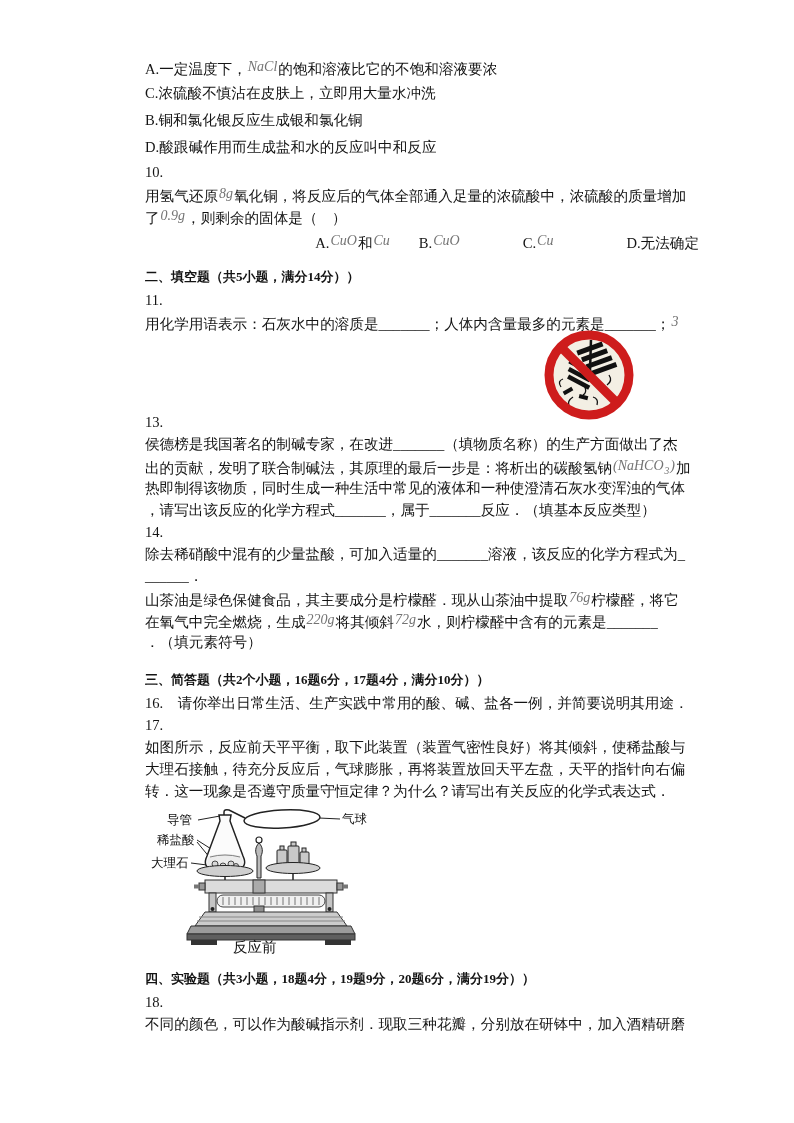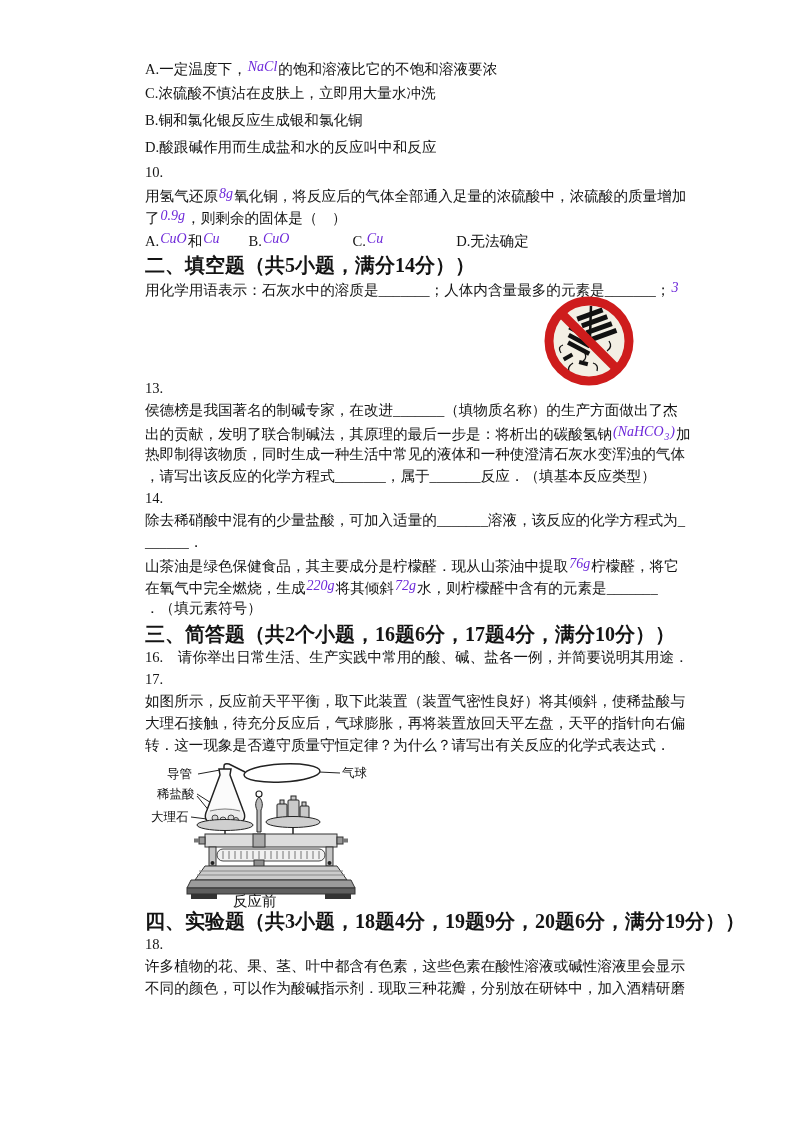--- a/index.html
+++ b/index.html
@@ -13,33 +13,33 @@
     color:#141414;
     overflow:hidden;
   }
   .line{
     height:22px;line-height:22px;
     font-size:14.6px;
     white-space:nowrap;
   }
   .opt{height:27px;line-height:27px;}
   .num{height:22px;line-height:22px;}
-  .optrow{height:23px;line-height:23px;}
+  .optrow{height:23px;line-height:28px;text-align:right;}
   .head{
     height:24px;line-height:24px;
-    font-weight:bold;font-size:20px;
-    margin-top:3px;
+    font-weight:bold;font-size:13px;
+    margin-top:15px;
   }
   .math{
     font-family:"Liberation Serif","DejaVu Serif",serif;
     font-style:italic;
     font-size:14px;
     vertical-align:3px;
     padding:0 1px;
-    color:#6d28d9;
+    color:#737373;
   }
   sub.math{
     font-size:9.5px;
     vertical-align:-1px;
     padding:0;
   }
   .g{display:inline-block;height:1px;}
   .g1{width:28px;}
   .g2{width:62px;}
   .g3{width:72px;}
@@ -63,20 +63,21 @@
   <div id="doc">
       <div class="line opt"><span>A.一定温度下，</span><span class="math">NaCl</span><span>的饱和溶液比它的不饱和溶液要浓</span></div>
       <div class="line opt"><span>C.浓硫酸不慎沾在皮肤上，立即用大量水冲洗</span></div>
       <div class="line opt"><span>B.铜和氯化银反应生成银和氯化铜</span></div>
       <div class="line opt"><span>D.酸跟碱作用而生成盐和水的反应叫中和反应</span></div>
       <div class="line num"><span>10.</span></div>
       <div class="line"><span>用氢气还原</span><span class="math">8g</span><span>氧化铜，将反应后的气体全部通入足量的浓硫酸中，浓硫酸的质量增加</span></div>
       <div class="line"><span>了</span><span class="math">0.9g</span><span>，则剩余的固体是（　）</span></div>
       <div class="line optrow"><span>A.</span><span class="math">CuO</span><span>和</span><span class="math">Cu</span><span class="g g1"></span><span>B.</span><span class="math">CuO</span><span class="g g2"></span><span>C.</span><span class="math">Cu</span><span class="g g3"></span><span>D.无法确定</span></div>
       <div class="line head"><span>二、填空题（共5小题，满分14分））</span></div>
+      <div class="line num"><span>11.</span></div>
       <div class="line"><span>用化学用语表示：石灰水中的溶质是_______；人体内含量最多的元素是_______；</span><span class="math">3</span></div>
       <div id="sign-block" style="display: block;">
       <svg class="sign" width="112" height="96" viewBox="0 0 112 96">
         <circle cx="56" cy="48" r="40" stroke="none" fill="#f3efe4"></circle>
         <g fill="#111" stroke="none">
           <line x1="58" y1="13" x2="57" y2="44" stroke="#111" stroke-width="2.5"></line>
           <g transform="rotate(-20 62 34)">
             <rect x="48" y="18" width="27" height="5"></rect>
             <rect x="50" y="26" width="27" height="5"></rect>
             <rect x="52" y="34" width="27" height="5"></rect>
@@ -183,17 +184,16 @@
 
         <text class="fig-label" x="20" y="18">导管</text>
         <text class="fig-label" x="195" y="17">气球</text>
         <text class="fig-label" x="10" y="38">稀盐酸</text>
         <text class="fig-label" x="4" y="61">大理石</text>
         <text class="fig-caption" x="86" y="146">反应前</text>
       </svg>
     </div>
       <div class="line head"><span>四、实验题（共3小题，18题4分，19题9分，20题6分，满分19分））</span></div>
       <div class="line num"><span>18.</span></div>
-      <div class="line"><span>许多植物的花、果、茎、叶中都含有色素，这些色素在酸性溶液或碱性溶液里会显示</span></div>
       <div class="line"><span>不同的颜色，可以作为酸碱指示剂．现取三种花瓣，分别放在研钵中，加入酒精研磨</span></div>
     </div>
 
 </div>
 
 </body></html>

